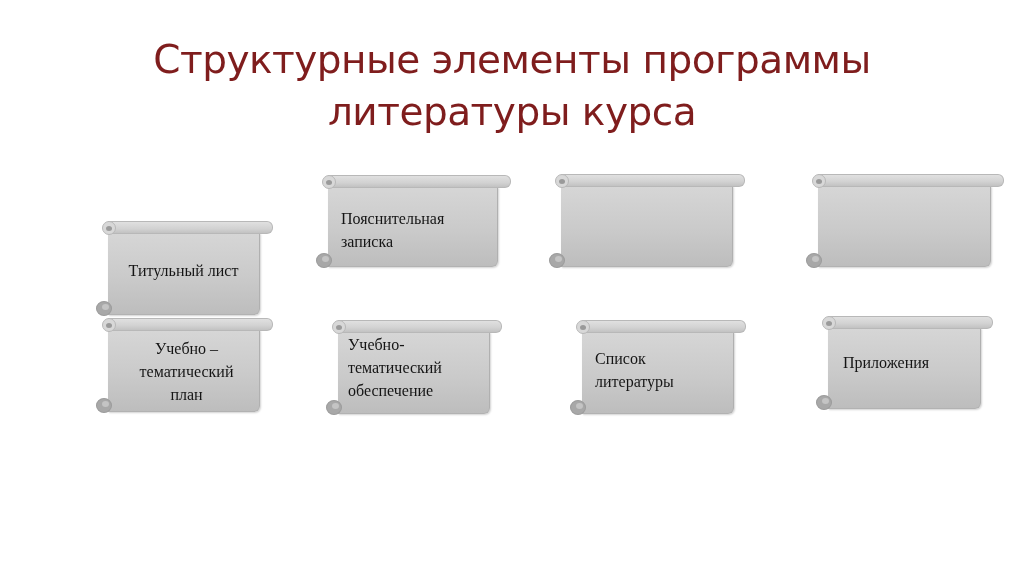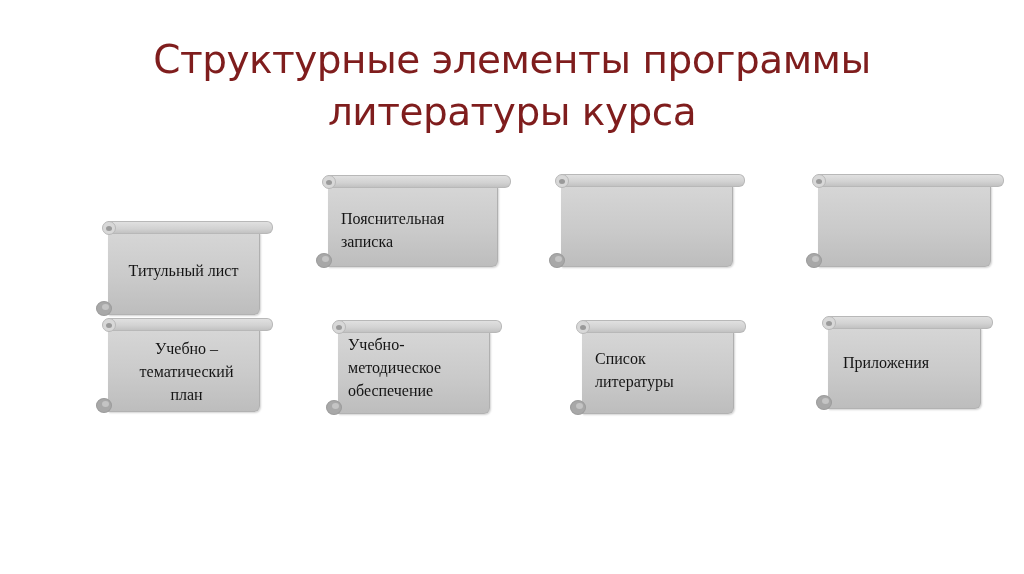--- a/index.html
+++ b/index.html
@@ -118,21 +118,21 @@
 тематический
 план</div>
 </div>
 
 <div class="scroll" style="left:326px; top:320px; width:176px; height:94px;">
   <div class="body" style="width:151px; height:81px;"></div>
   <div class="top-roll" style="width:163px;"></div>
   <div class="top-curl"></div>
   <div class="bottom-curl" style="top:80px;"></div>
   <div class="label" style="left:22px; width:145px; top:13px; text-align:left;">Учебно-
-методическое
+тематический
 обеспечение</div>
 </div>
 
 <div class="scroll" style="left:570px; top:320px; width:176px; height:94px;">
   <div class="body" style="width:151px; height:81px;"></div>
   <div class="top-roll" style="width:163px;"></div>
   <div class="top-curl"></div>
   <div class="bottom-curl" style="top:80px;"></div>
   <div class="label" style="left:25px; width:140px; top:27px; text-align:left;">Список
 литературы</div>

